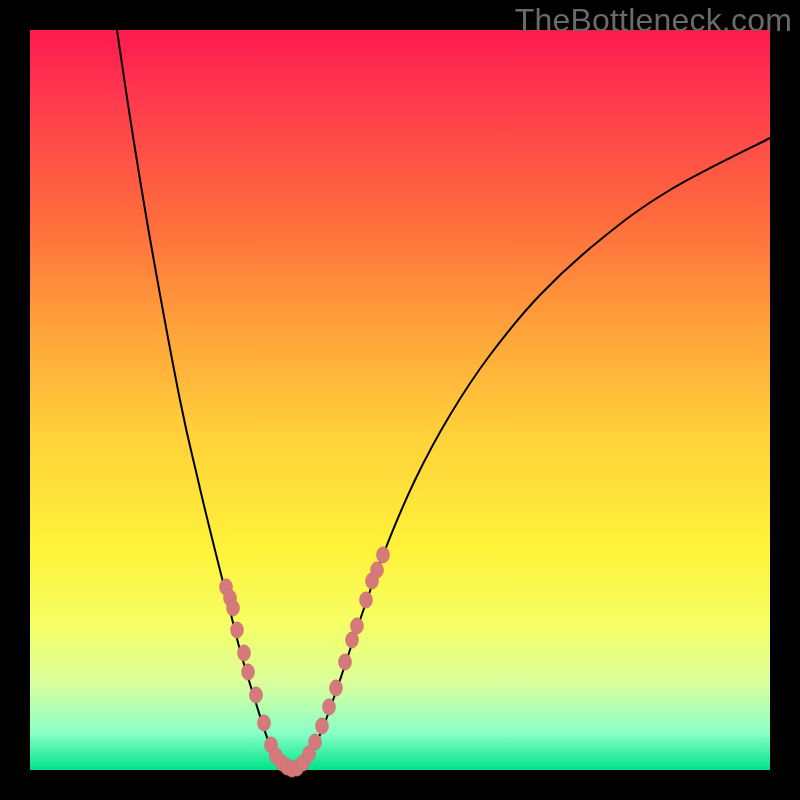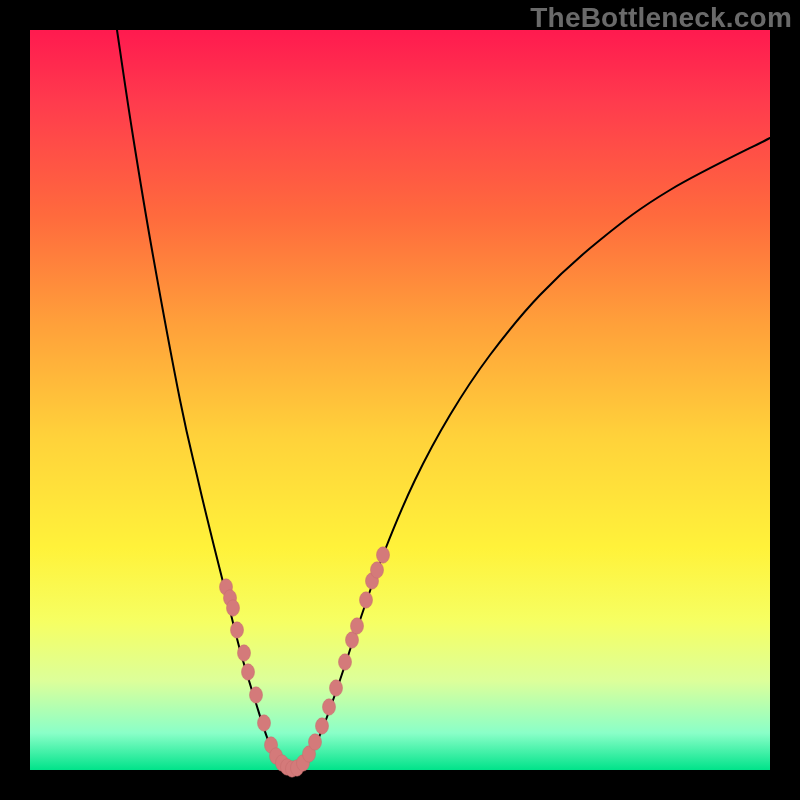--- a/index.html
+++ b/index.html
@@ -37,24 +37,24 @@
       #dcff9a 88%,
       #8affc8 95%,
       #00e38a 100%
     );
   }
   .watermark {
     position: absolute;
     top: 2px;
     right: 8px;
     color: #6a6a6a;
-    font-size: 28px;
+    font-size: 32px;
     letter-spacing: 0.2px;
     user-select: none;
-    font-weight: 700;
+    font-weight: 400;
   }
   svg.curve {
     position: absolute;
     left: 0;
     top: 0;
     width: 740px;
     height: 740px;
     overflow: visible;
   }
 </style>

